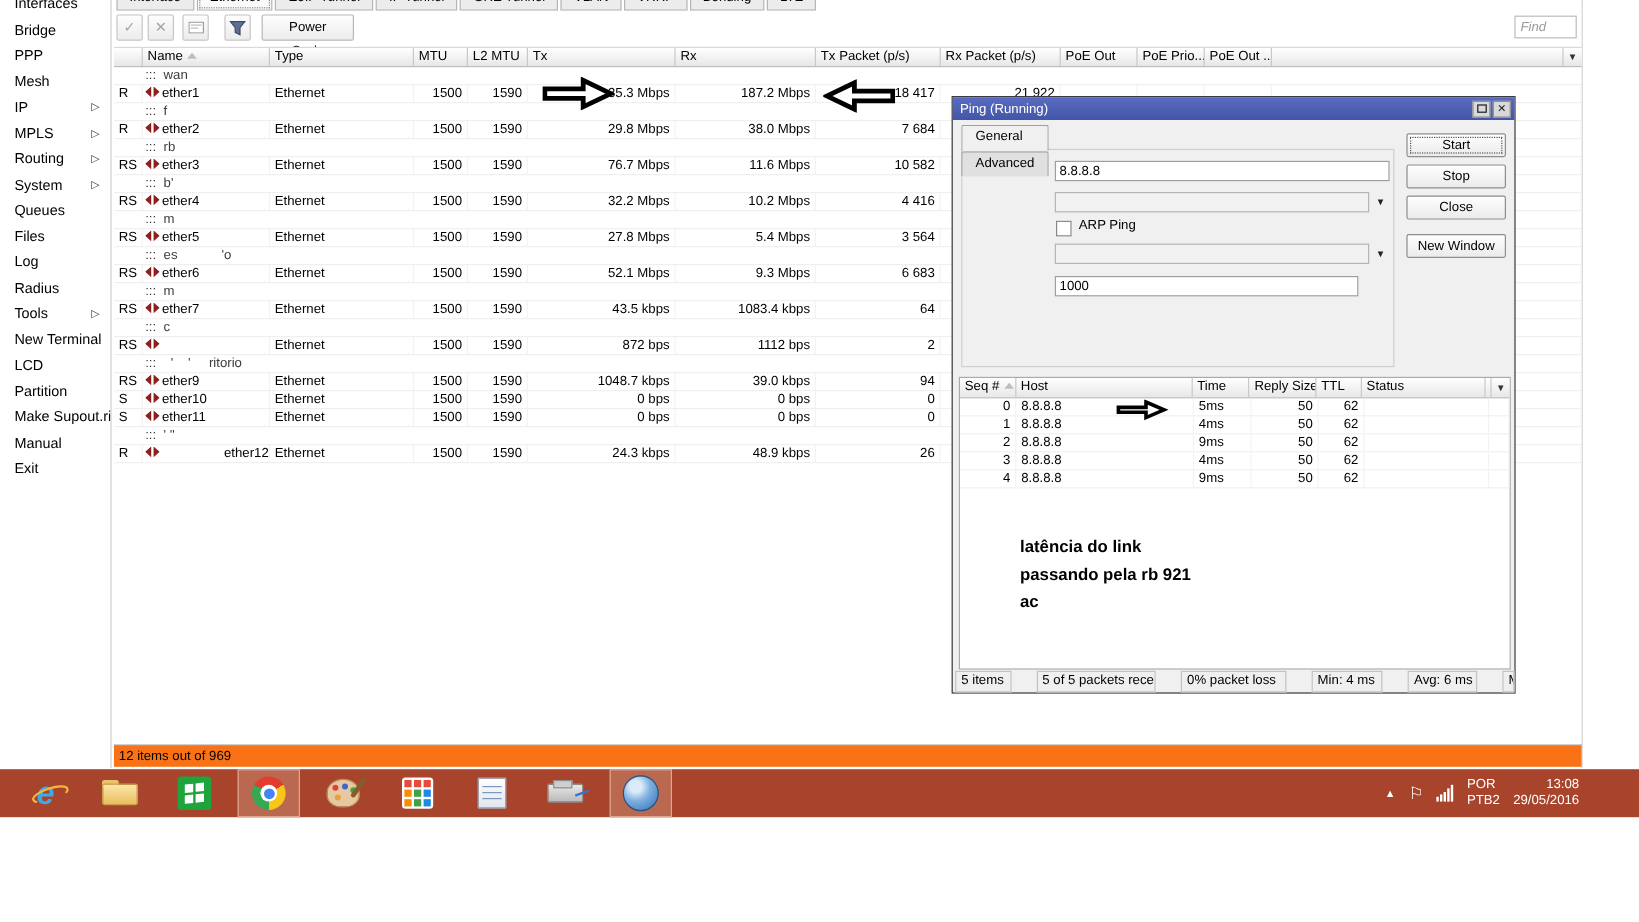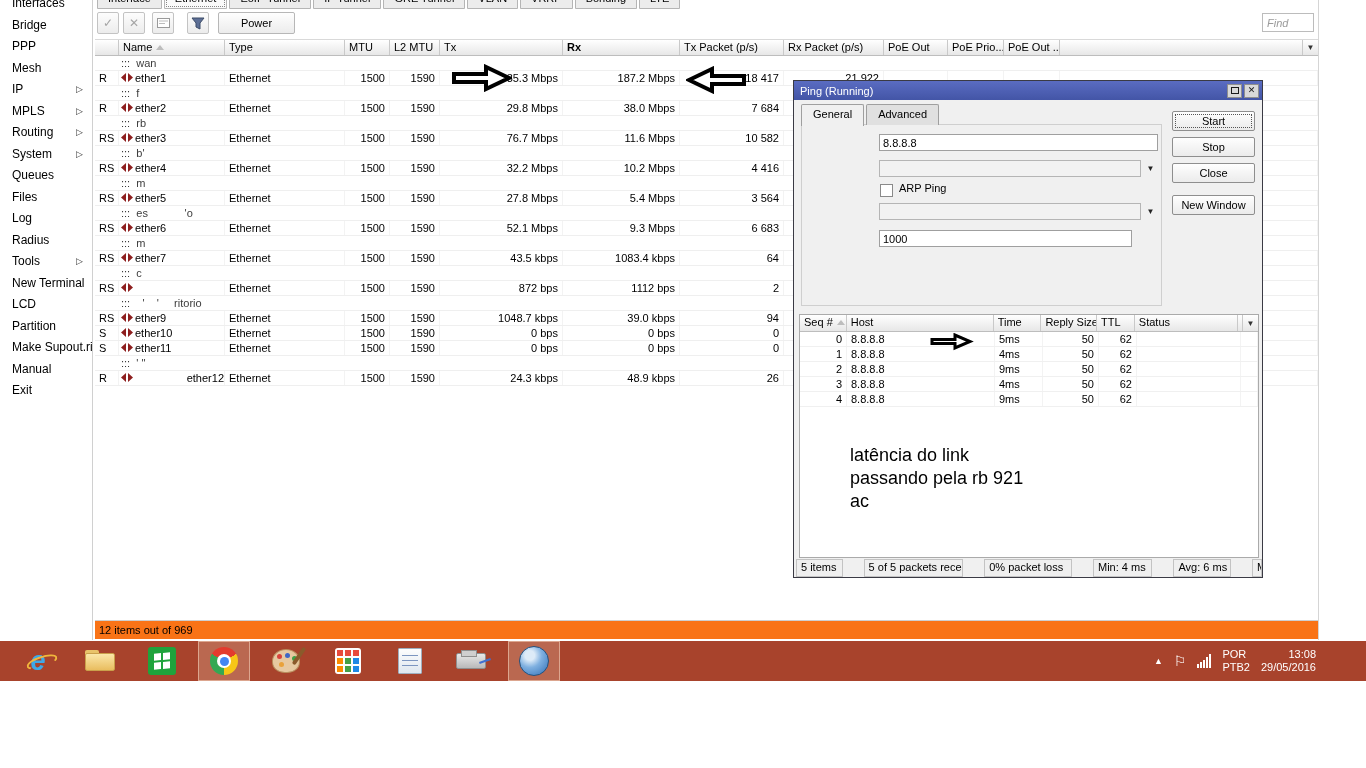--- a/index.html
+++ b/index.html
@@ -66,21 +66,21 @@
   
   #dialog { position:absolute; left:793px; top:80px; width:470px; height:498px;
             background:#f0f0f0; border:1px solid #3a3a44; z-index:20; }
   #dlg-title { height:19px; background:linear-gradient(#5a6cc2,#4355a6); color:#fff;
                display:flex; align-items:center; padding:0 3px 0 6px; }
   #dlg-title-text { flex:1; }
   .dlg-sysbtn { width:15px; height:14px; margin-left:2px; background:#d9d9d9;
                 border:1px solid #8f8f8f; display:flex; align-items:center; justify-content:center;
                 color:#1a1a1a; font-size:9px; line-height:1; }
   .boxglyph { width:8px; height:7px; border:1px solid #1a1a1a; }
-  #dlg-tabs { position:absolute; left:7px; top:23px; display:flex; z-index:3; }
+  #dlg-tabs { position:absolute; left:7px; top:23px; display:flex; z-index:3;flex-direction:column; }
   .dlg-tab { height:21px; line-height:19px; padding:0 11px; background:#e0e0e0;
              border:1px solid #9f9f9f; border-bottom:none; margin-right:2px;
              border-radius:2px 2px 0 0; }
   .dlg-tab.active { background:#f0f0f0; height:22px; }
   #dlg-group { position:absolute; left:7px; top:43px; width:361px; height:182px;
                border:1px solid #cfcfcf; background:#f0f0f0; z-index:1; }
   .fld-label { position:absolute; width:78px; text-align:right; line-height:17px; }
   .fld-input { position:absolute; height:17px; border:1px solid #9f9f9f; background:#fff;
                padding:0 3px; font-size:11px; font-family:inherit; z-index:2; }
   .fld-combo { position:absolute; height:17px; border:1px solid #b5b5b5; background:#f2f2f2; z-index:2; }
@@ -96,21 +96,21 @@
   #ping-results { position:absolute; left:5px; top:233px; width:460px; height:244px;
                   background:#fff; border:1px solid #aaa; overflow:hidden; }
   #ping-head { display:flex; height:17px; background:linear-gradient(#ffffff,#e7e7e7);
                border-bottom:1px solid #bdbdbd; }
   #ping-rows .row { border-bottom:1px solid #f0f0f0; }
   #dlg-status { position:absolute; left:2px; top:478px; width:466px; height:18px; display:flex;gap:19px; }
   .st-cell { border:1px solid #c3c3c3; background:#efefef; margin-right:2px;
              padding:1px 4px 0 4px; white-space:nowrap; overflow:hidden; }
 
   
-  #annotation { position:absolute; left:850px; top:444px; font-size:18px; font-weight:normal;
+  #annotation { position:absolute; left:850px; top:444px; font-size:14px; font-weight:bold;
                 line-height:23px; z-index:40; letter-spacing:0; }
   .paint-arrow { position:absolute; z-index:50; }
 
   
   #taskbar { position:absolute; left:0; top:641px; width:1366px; height:40px;
              background:var(--c-taskbar,#a8432c); }
   .task-btn { position:absolute; top:0; width:52px; height:40px; display:flex;
               align-items:center; justify-content:center; }
   .task-btn.active { background:var(--c-taskbar-active,#ba6850); border:1px solid #dca68f; }
   
@@ -236,21 +236,21 @@
       <input id="find" type="text" placeholder="Find" style="">
     </div>
 
     <div id="grid-header">
         <div class="hcell" style="width: 24px;"></div>
         <div class="hcell" style="width: 106px;">Name<span class="sort-tri"></span></div>
         <div class="hcell" style="width: 120px;">Type</div>
         <div class="hcell" style="width: 45px;">MTU</div>
         <div class="hcell" style="width: 50px;">L2 MTU</div>
         <div class="hcell" style="width: 123px;">Tx</div>
-        <div class="hcell" style="width: 117px; font-weight: bold;">Rx</div>
+        <div class="hcell" style="width: 117px;">Rx</div>
         <div class="hcell" style="width: 104px;">Tx Packet (p/s)</div>
         <div class="hcell" style="width: 100px;">Rx Packet (p/s)</div>
         <div class="hcell" style="width: 64px;">PoE Out</div>
         <div class="hcell" style="width: 56px;">PoE Prio...</div>
         <div class="hcell" style="width: 56px;">PoE Out ...</div>
         <div class="hcell hfill"></div>
         <div class="harrow">▼</div>
       </div>
     <div id="grid-body">
         <div class="row">

